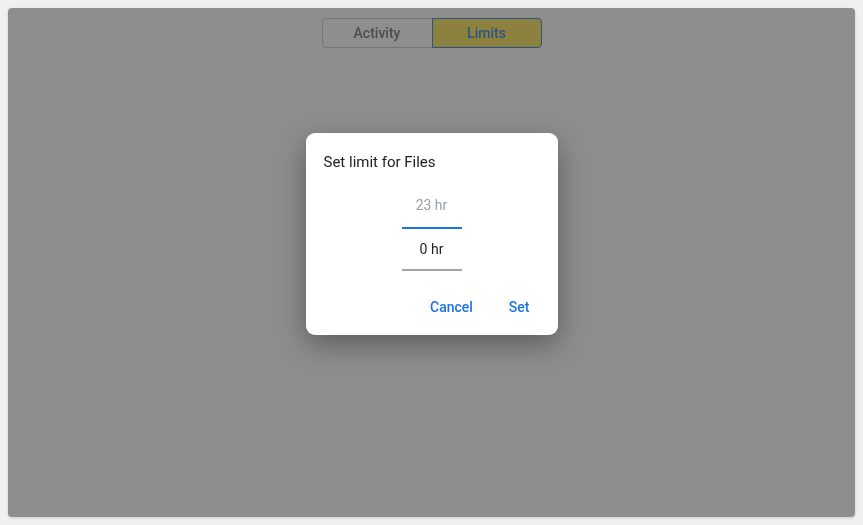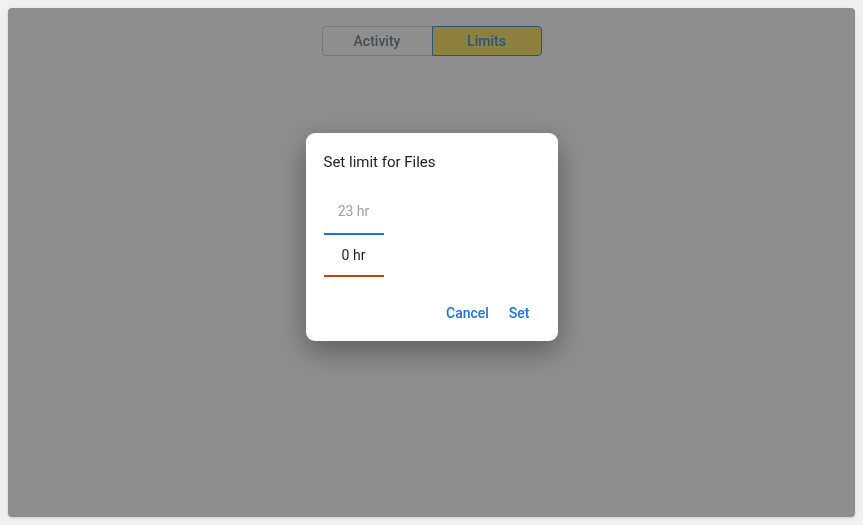--- a/index.html
+++ b/index.html
@@ -12,21 +12,21 @@
     width: calc(100% - 16px);
     height: calc(100% - 16px);
     background: #ffffff;
     border-radius: 4px;
     box-shadow: 0 1px 3px rgba(0,0,0,0.15);
     overflow: hidden;
   }
 
   .segmented {
     position: absolute;
-    top: 18px;
+    top: 10px;
     left: 50%;
     transform: translateX(-50%);
     display: flex;
     border-radius: 4px;
   }
   .segmented .seg {
     width: 110px;
     height: 30px;
     display: flex;
     align-items: center;
@@ -66,25 +66,26 @@
     width: 252px;
     background: #ffffff;
     border-radius: 9px;
     box-shadow: 0 10px 30px rgba(0,0,0,0.35);
     padding: 20px 18px 14px 18px;
   }
   .dialog-title {
     font-size: 15px;
     color: #202124;
     font-weight: 400;
-    margin-bottom: 18px;
+    margin-bottom: 12px;
   }
 
   .spinner {
     display: flex;
+    justify-content: center;
     gap: 6px;
     margin-bottom: 22px;
   }
   .wheel {
     width: 60px;
     display: flex;
     flex-direction: column;
     align-items: center;
   }
   .wheel .opt {
@@ -93,27 +94,27 @@
     align-items: center;
     justify-content: center;
     font-size: 14px;
     color: #9aa0a6;
     width: 100%;
     user-select: none;
   }
   .wheel .opt.selected {
     color: #202124;
     border-top: 2px solid #1a73e8;
-    border-bottom: 2px solid #c2410c;
+    border-bottom: 2px solid #a3a3a3;
   }
 
   .dialog-actions {
     display: flex;
     justify-content: flex-end;
-    gap: 12px;
+    gap: 28px;
     padding-right: 6px;
   }
   .dialog-actions .btn {
     background: none;
     border: none;
     font-size: 14px;
     font-weight: 500;
     color: #1a73e8;
     cursor: pointer;
     padding: 6px 4px;

